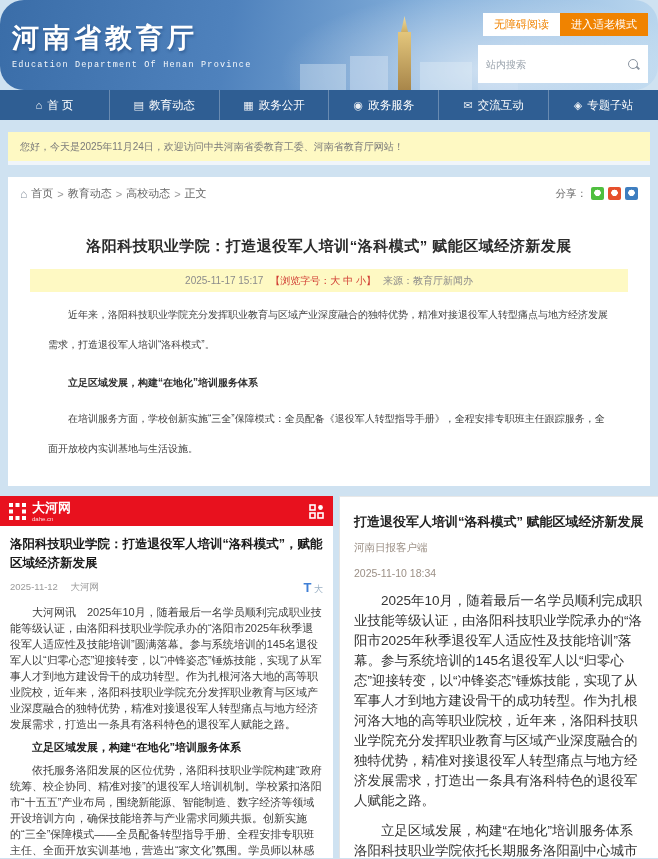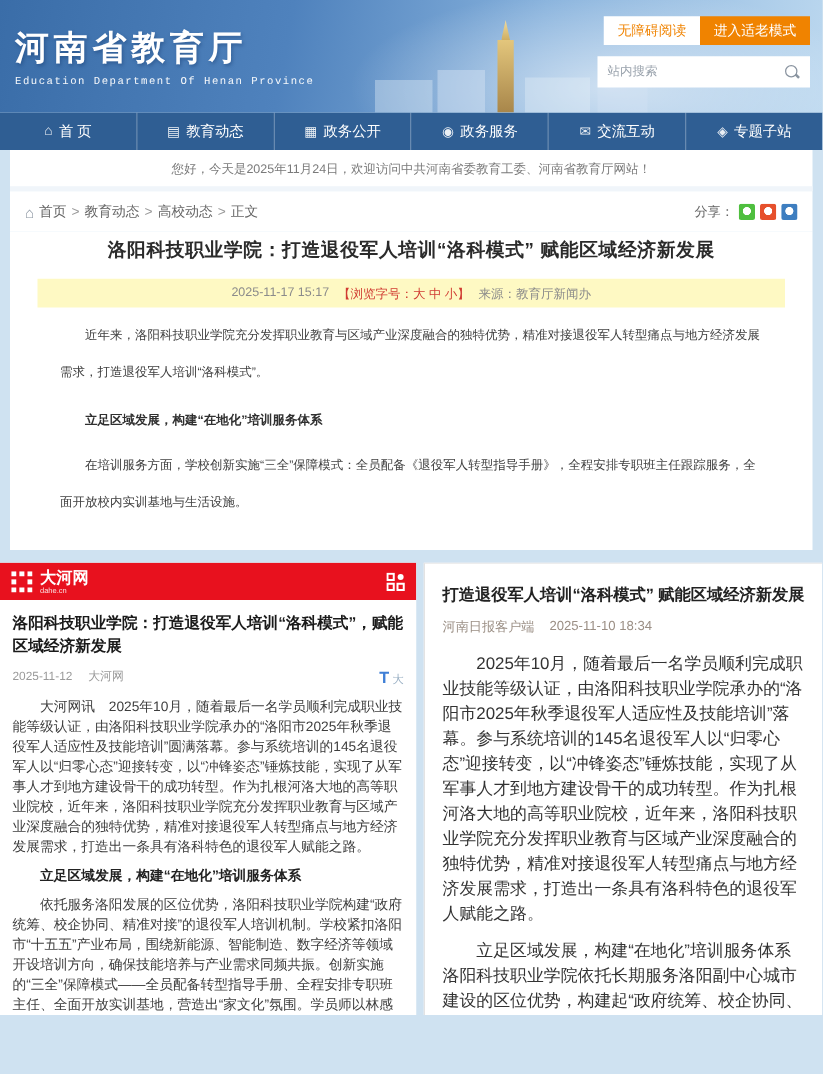--- a/index.html
+++ b/index.html
@@ -6,78 +6,78 @@
   html,body { width:658px; }
   body {
     font-family:"Liberation Sans","DejaVu Sans",sans-serif;
     background:#cfe2f1;
     width:658px; height:859px; overflow:hidden;
   }
   .page { width:658px; height:859px; overflow:hidden; position:relative; }
 
   
   .banner { height:90px; position:relative; overflow:hidden;
-    background:linear-gradient(100deg,#3a6da8 0%,#4f82bd 35%,#86b1dc 65%,#bcd8ef 100%); }
+    background:linear-gradient(100deg,#3a6da8 0%,#4f82bd 35%,#86b1dc 65%,#bcd8ef 100%);border-radius:24px; }
   .banner .glow { position:absolute; right:-40px; bottom:-60px; width:420px; height:160px;
     background:radial-gradient(ellipse at center,rgba(255,255,255,.55),rgba(255,255,255,0) 70%); }
   .bld { position:absolute; bottom:0; background:rgba(230,238,248,.38); }
   .b1 { left:300px; width:46px; height:26px; }
   .b2 { left:350px; width:38px; height:34px; background:rgba(215,228,244,.45); }
   .b3 { left:420px; width:52px; height:28px; }
   .b4 { left:478px; width:40px; height:20px; background:rgba(215,228,244,.3); }
   .tower { position:absolute; left:398px; bottom:0; width:13px; height:58px;
     background:linear-gradient(#e3c67c,#a8864a); }
   .tower::before { content:""; position:absolute; top:-16px; left:3px; width:7px; height:16px;
     background:linear-gradient(#f0dCA0,#cfae62); clip-path:polygon(50% 0,100% 100%,0 100%); }
   .site-logo { position:absolute; left:12px; top:20px; color:#fff; }
   .site-logo .cn { font-family:"Liberation Serif","DejaVu Serif",serif; font-weight:bold;
     font-size:27px; letter-spacing:4px; text-shadow:1px 2px 3px rgba(10,40,90,.35); }
   .site-logo .en { font-family:Liberation Mono, monospace; font-size:8.5px;
     letter-spacing:1.2px; margin-top:4px; opacity:.95; }
   .hdr-actions { position:absolute; top:13px; right:10px; display:flex; }
   .btn-access { background:#fff; color:#f08300; font-size:11px; padding:4px 11px; cursor:pointer;text-align:center; }
   .btn-elder  { background:#f08300; color:#fff; font-size:11px; padding:4px 11px; cursor:pointer; }
-  .searchbox { position:absolute; top:45px; right:10px; width:170px; height:25px; background:#fff;
+  .searchbox { position:absolute; top:45px; right:10px; width:170px; height:38px; background:#fff;
     display:flex; align-items:center; padding:0 8px; }
   .searchbox input { flex:1; border:0; outline:none; font-size:10px; color:#444;
     font-family:"Liberation Sans",sans-serif; background:transparent; }
   .searchbox input::placeholder { color:#9aa3ad; }
   .mag { width:13px; height:13px; position:relative; flex:0 0 auto; }
   .mag::before { content:""; position:absolute; left:1px; top:1px; width:8px; height:8px;
     border:1.5px solid #8a94a0; border-radius:50%; }
   .mag::after { content:""; position:absolute; left:9px; top:9px; width:4px; height:1.5px;
     background:#8a94a0; transform:rotate(45deg); }
 
   
   .nav { display:flex; height:30px; background:#2f5e93; }
   .nav-item { flex:1; display:flex; align-items:center; justify-content:center; gap:5px;
     color:#fff; font-size:11.5px; border-left:1px solid rgba(255,255,255,.28); cursor:pointer; }
   .nav-item:first-child { border-left:0; }
   .nav-item .nicon { font-size:11px; opacity:.9; }
 
   
-  .greeting { margin:0 8px; background:#ffffff; padding:8px 12px 7px; font-size:10px; color:#7a7a7a;
-    border-bottom:4px solid #f0f5fa;text-align:center; }
+  .greeting { margin:12px 8px; background:#fef9c3; padding:8px 12px 7px; font-size:10px; color:#7a7a7a;
+    border-bottom:4px solid #f0f5fa; }
   .crumb-row { margin:0 8px; background:#fff; padding:9px 12px 8px; display:flex;
     justify-content:space-between; align-items:center; font-size:11px; color:#666; }
   .crumb-left { display:flex; align-items:center; gap:4px; }
   .crumb-left .home-ic { color:#8a94a0; font-size:12px; }
   .crumb-sep { color:#999; }
   .crumb-link { cursor:pointer; }
   .share-box { display:flex; align-items:center; gap:4px; font-size:10.5px; color:#666; }
   .sh { width:13px; height:13px; border-radius:2px; cursor:pointer;
     background-image:radial-gradient(circle at 50% 45%,#fff 0 3px,transparent 3.5px); }
   .sh-wechat { background-color:#4fbf3f; }
   .sh-weibo  { background-color:#e6502c; }
   .sh-qq     { background-color:#3e7ec0; }
 
   
   .card { margin:0 8px; background:#fff; padding:6px 0 16px; }
   .a-title { text-align:center; font-size:15px; font-weight:bold; color:#2b2b2b;
-    margin:0 36px 13px; letter-spacing:.5px; }
+    margin:22px 36px 13px; letter-spacing:.5px; }
   .meta-bar { background:#fef9c3; margin:0 22px; height:23px; display:flex; align-items:center;
     justify-content:center; gap:7px; font-size:10px; color:#8b8b8b; }
   .browse { color:#d03b32; }
   .a-body { padding:8px 40px 0; font-size:10px; color:#414141; line-height:30px; }
   .a-body p { text-indent:2em; margin-bottom:6px; }
   .a-sub { font-weight:bold; color:#303030; text-indent:2em; margin:8px 0 8px; }
 
   
   .shots { display:flex; margin-top:10px; height:362px; overflow:hidden; }
   .shot-left { width:333px; flex:0 0 auto; background:#fff; overflow:hidden; }
@@ -93,21 +93,21 @@
   .dahe-meta .left span { margin-right:10px; }
   .fontctl .t { color:#3f7fd6; font-weight:bold; font-size:13px; }
   .fontctl .da { color:#9ab0c4; font-size:9px; }
   .dahe-body { padding:2px 10px; font-size:11px; line-height:16px; color:#3d3d3d; }
   .dahe-body p { text-indent:2em; margin-bottom:7px; }
   .dahe-sub { font-weight:bold; color:#222; text-indent:2em; margin:4px 0 7px; }
 
   .shot-right { flex:1; background:#fff; border-left:1px solid #e3e3e3; border-top:1px solid #e8e8e8;
     margin-left:6px; padding:15px 14px 0; overflow:hidden; }
   .daily-title { font-size:13px; font-weight:bold; color:#222; line-height:1.5; }
-  .daily-meta { font-size:10.5px; color:#9b8f85; margin:9px 0 12px; display:flex; gap:12px; }
+  .daily-meta { font-size:10.5px; color:#9b8f85; margin:9px 0 12px; display:flex; gap:12px;flex-direction:column; }
   .daily-body { font-size:13.5px; line-height:20px; color:#333; }
   .daily-body p { text-indent:2em; margin-bottom:10px; }
 </style>
 </head>
 <body>
 
 <div class="page">
 
   <div class="banner">
     <div class="glow"></div>

